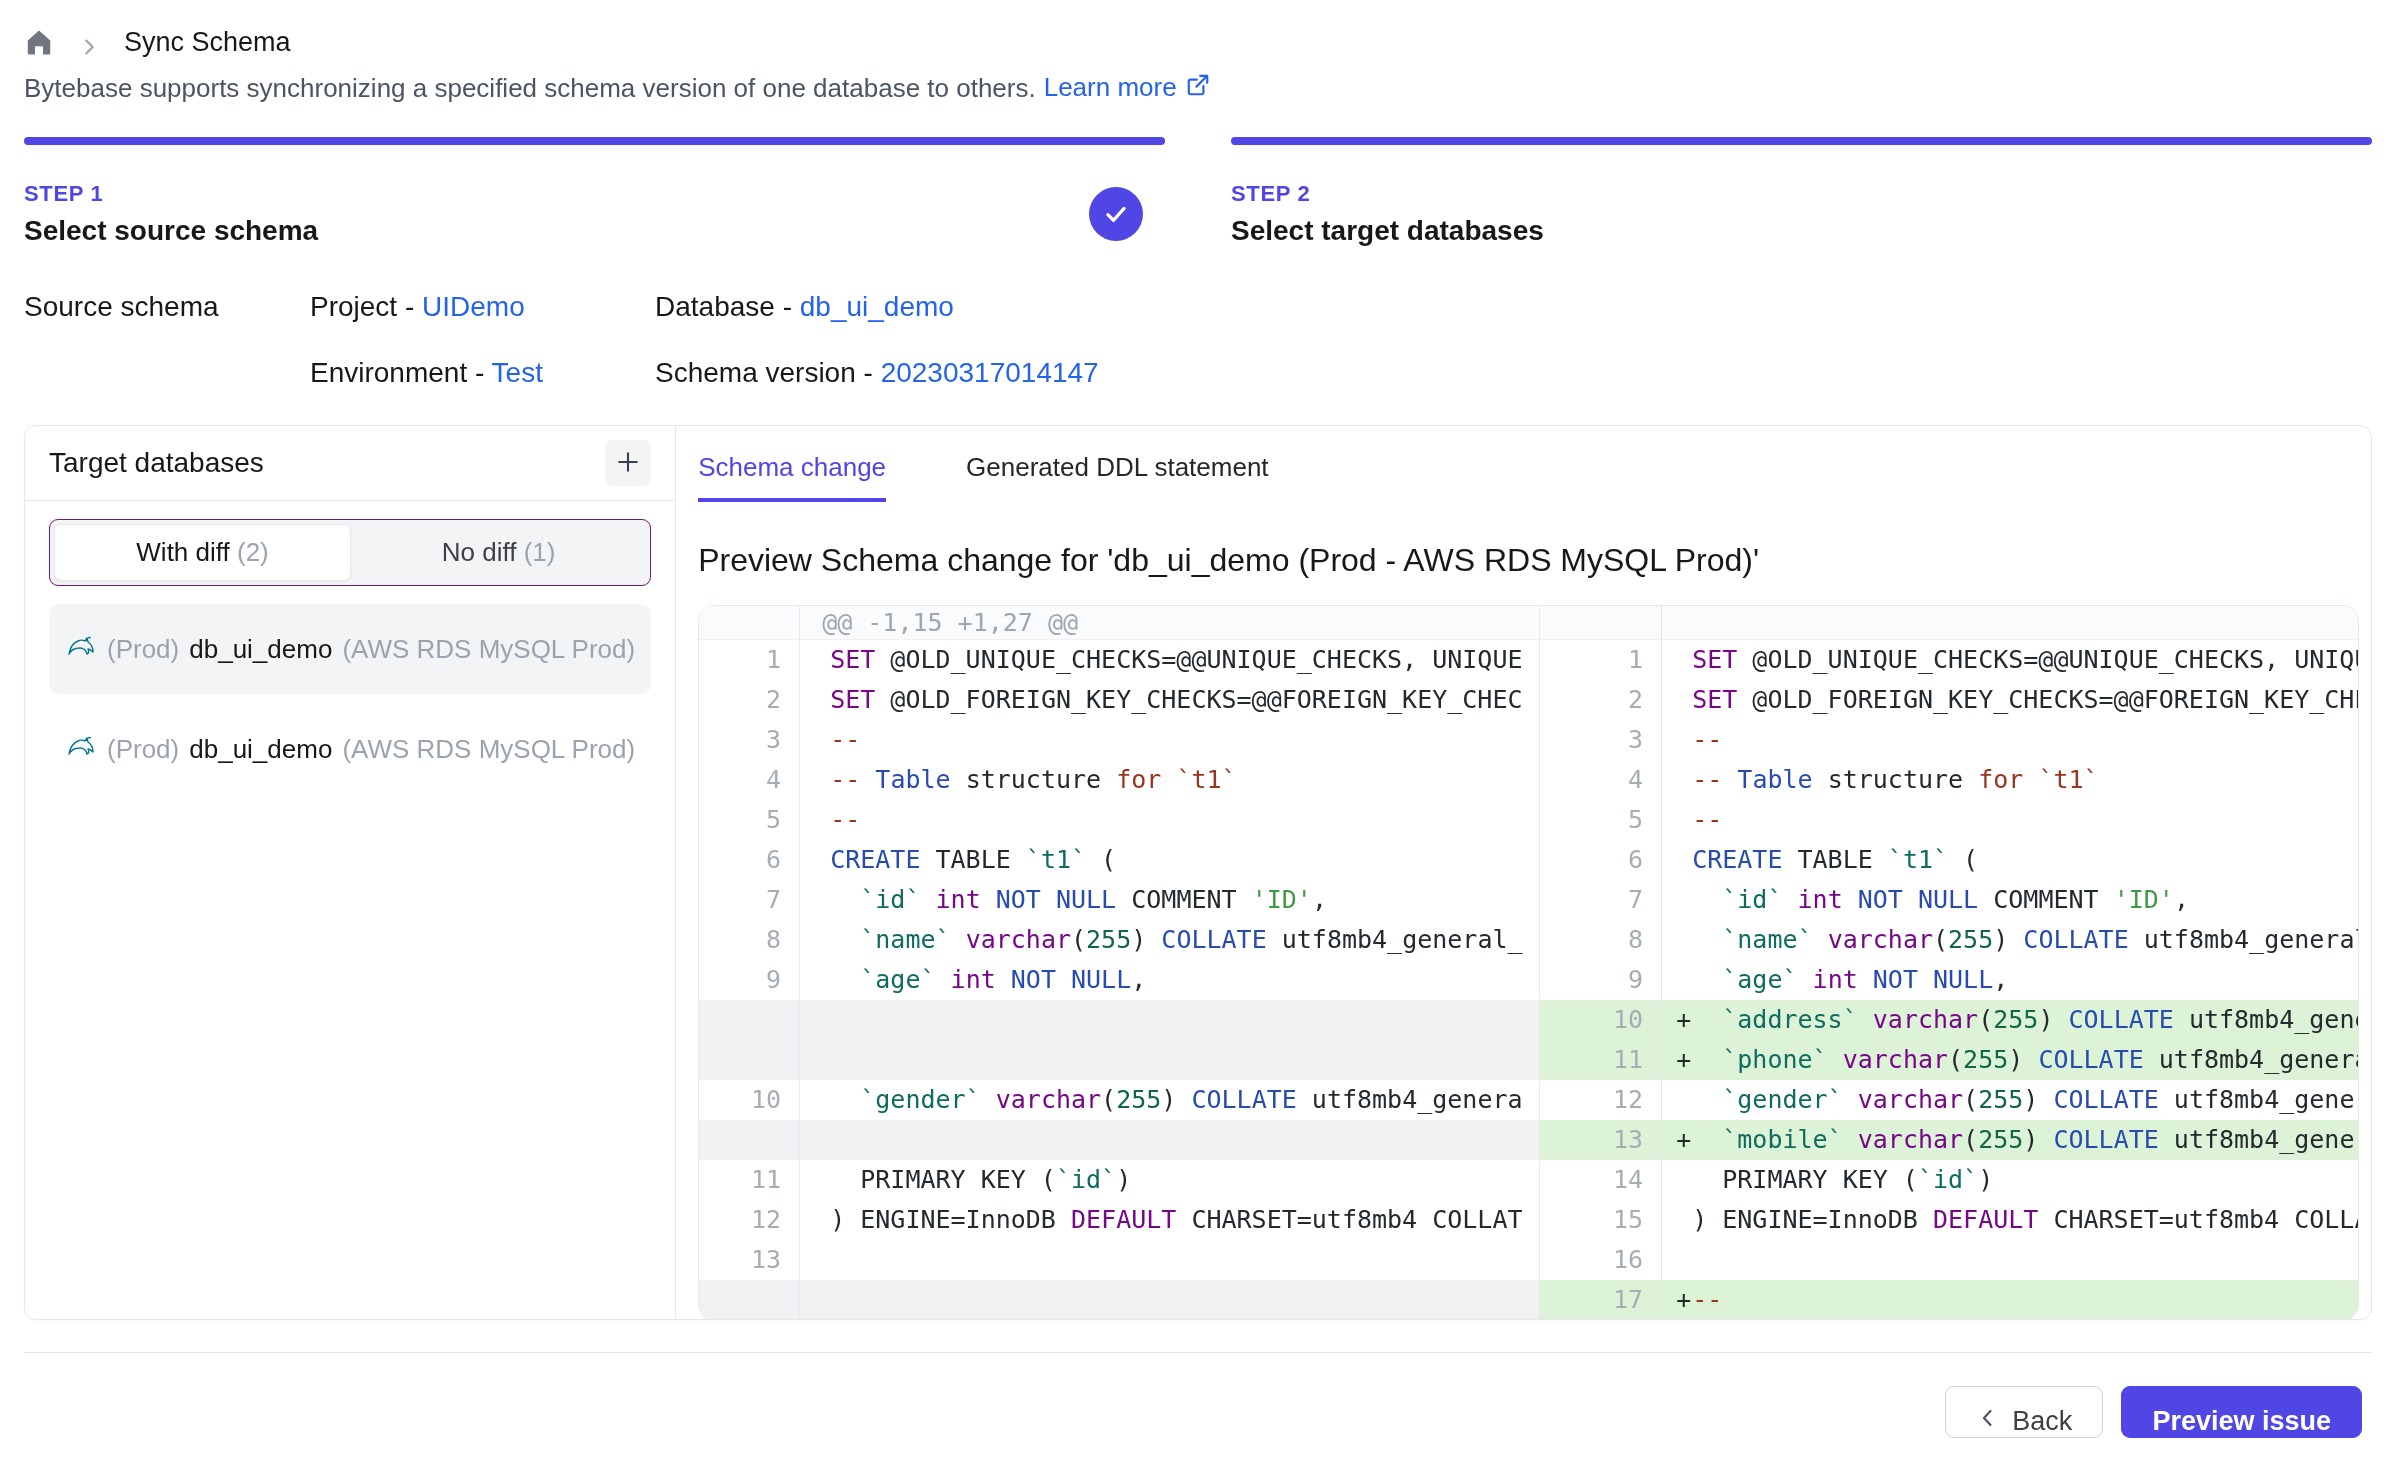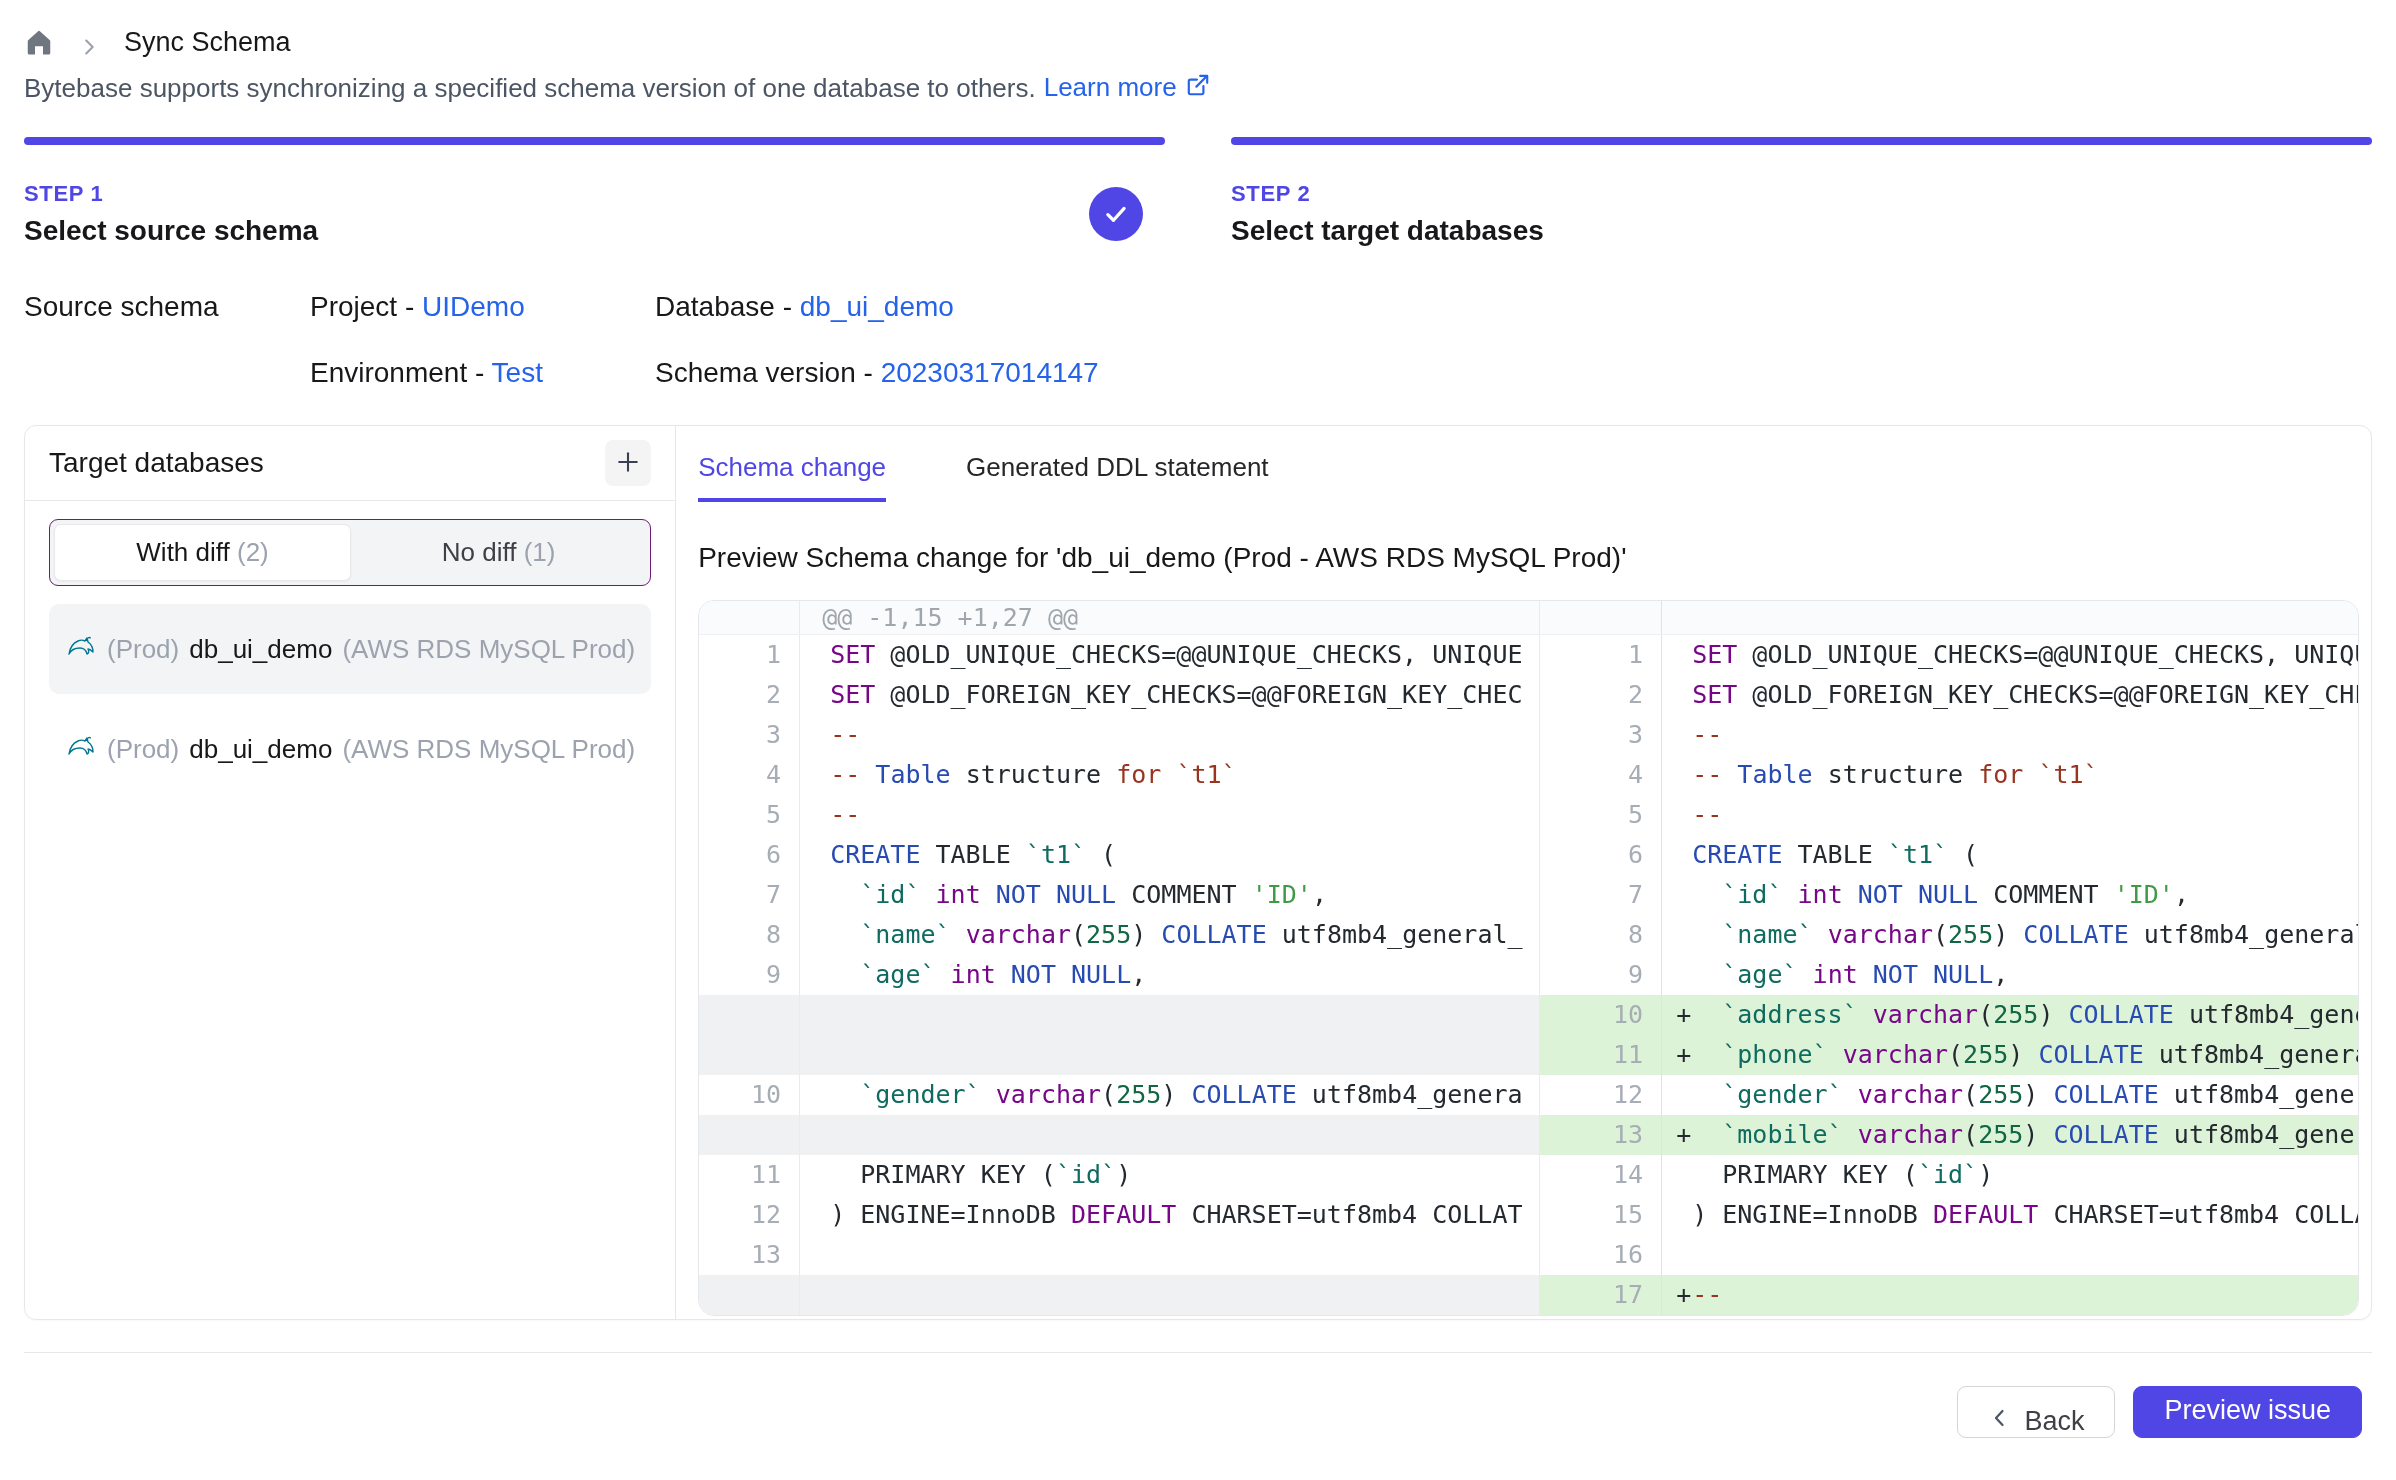--- a/index.html
+++ b/index.html
@@ -59,21 +59,21 @@
   .db-item.sel{background:var(--panel_bg)}
   .db-item .env{color:var(--faint);font-size:26px;flex:0 0 auto}
   .db-item .nm{color:var(--heading);font-size:26px;font-weight:500;flex:0 0 auto}
   .db-item .inst{color:var(--faint);font-size:26px;overflow:hidden;text-overflow:ellipsis}
 
   
   .right{flex:1 1 0;padding:26px 12px 0 22px;min-width:0}
   .rtabs{display:flex;gap:80px}
   .rtab{font-size:26px;font-weight:500;color:#27272a;padding-bottom:15px;border-bottom:4px solid transparent;cursor:pointer;background:none;border-top:none;border-left:none;border-right:none;font-family:inherit}
   .rtab.on{color:var(--accent);border-bottom-color:var(--accent)}
-  .ptitle{margin-top:40px;font-size:28px;color:var(--heading)}
+  .ptitle{margin-top:40px;font-size:32px;color:var(--heading)}
 
   
   .diff{margin-top:26px;border:1px solid var(--border);border-radius:16px;overflow:hidden;
     font-family:"DejaVu Sans Mono",monospace;font-size:25px;color:var(--code_text)}
   .drow{display:flex;height:40px;line-height:40px}
   .drow.hrow{height:34px;line-height:34px;border-bottom:1px solid #eef0f2}
   .gut{flex:0 0 100px;text-align:right;padding-right:18px;color:var(--gutter_text)}
   .gut.gr{flex-basis:122px;border-left:1px solid #e9ebee}
   .code{overflow:hidden;white-space:pre}
   .code.cl{flex:0 0 740px;border-left:1px solid #e9ebee}
@@ -85,21 +85,21 @@
   .hunkbg{background:var(--hunk_bg)}
   .k{color:var(--tok_keyword)} .b{color:var(--tok_blue)} .t{color:var(--tok_ident)}
   .n2{color:var(--tok_number)} .r{color:var(--tok_comment)} .g{color:var(--tok_string)}
 
   
   .footrule{margin-top:32px;border-top:1px solid var(--border)}
   .footer{display:flex;justify-content:flex-end;gap:18px;margin-top:33px;padding-right:10px}
   .btn{height:52px;border-radius:9px;font-size:27px;display:inline-flex;align-items:flex-end;
     justify-content:center;cursor:pointer;font-family:inherit}
   .btn.back{background:#fff;border:1px solid #d4d4d8;color:#3f3f46;padding:0 30px;gap:12px}
-  .btn.primary{background:var(--accent);border:1px solid var(--accent);color:#fff;padding:11px 30px;font-weight:400}
+  .btn.primary{background:var(--accent);border:1px solid var(--accent);color:#fff;padding:0 30px;font-weight:700}
 </style>
 </head>
 <body>
 
 <div class="page">
 
   <div class="crumb">
     <span style="cursor:pointer">
       <svg width="30" height="30" viewBox="0 0 24 24" fill="#6f7680">
           <path d="M11.3 2.6a1 1 0 0 1 1.4 0l8 7.1c.2.2.3.5.3.8V20a1.2 1.2 0 0 1-1.2 1.2h-4.6V14.6H8.8v6.6H4.2A1.2 1.2 0 0 1 3 20v-9.5c0-.3.1-.6.3-.8l8-7.1z"></path>

